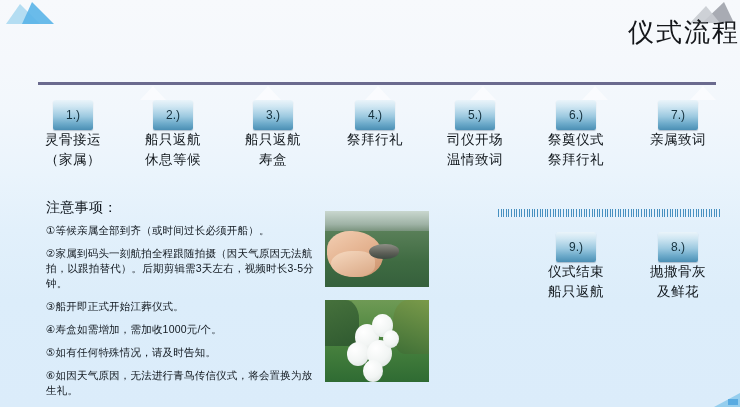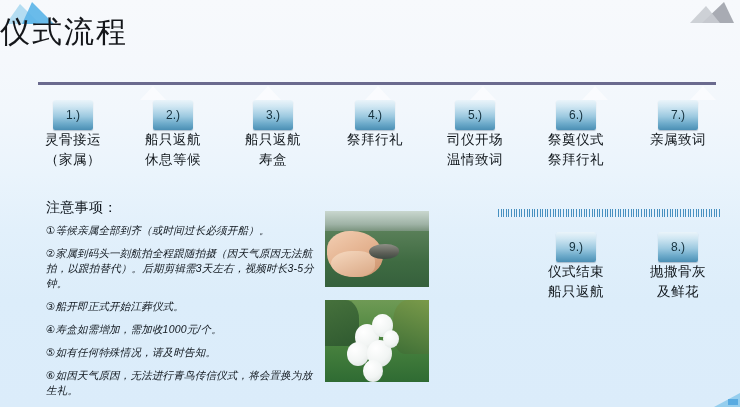--- a/index.html
+++ b/index.html
@@ -76,22 +76,22 @@
     border-bottom: 14px solid #ffffff;
     opacity: .55;
   }
 
   
   #title {
     position: absolute;
     left: 0;
     top: 13px;
     width: 740px;
-    text-align: left;
-    font-size: 30px;
+    text-align: right;
+    font-size: 26px;
     line-height: 38px;
     color: #14161a;
     letter-spacing: 2px;
     font-family: "Liberation Sans", "DejaVu Sans", sans-serif;
   }
 
   #title-rule {
     position: absolute;
     left: 38px;
     top: 82px;
@@ -158,21 +158,20 @@
   }
   #notes-title {
     font-size: 14px;
     line-height: 15px;
     margin-bottom: 8px;
     letter-spacing: .3px;
   }
   .note-item {
     margin-bottom: 8px;
     letter-spacing: .2px;
-    font-style: italic;
   }
 
   
   .photo {
     position: absolute;
     overflow: hidden;
     background: #9bbf8d;
   }
   #photo-fish {
     left: 325px;

